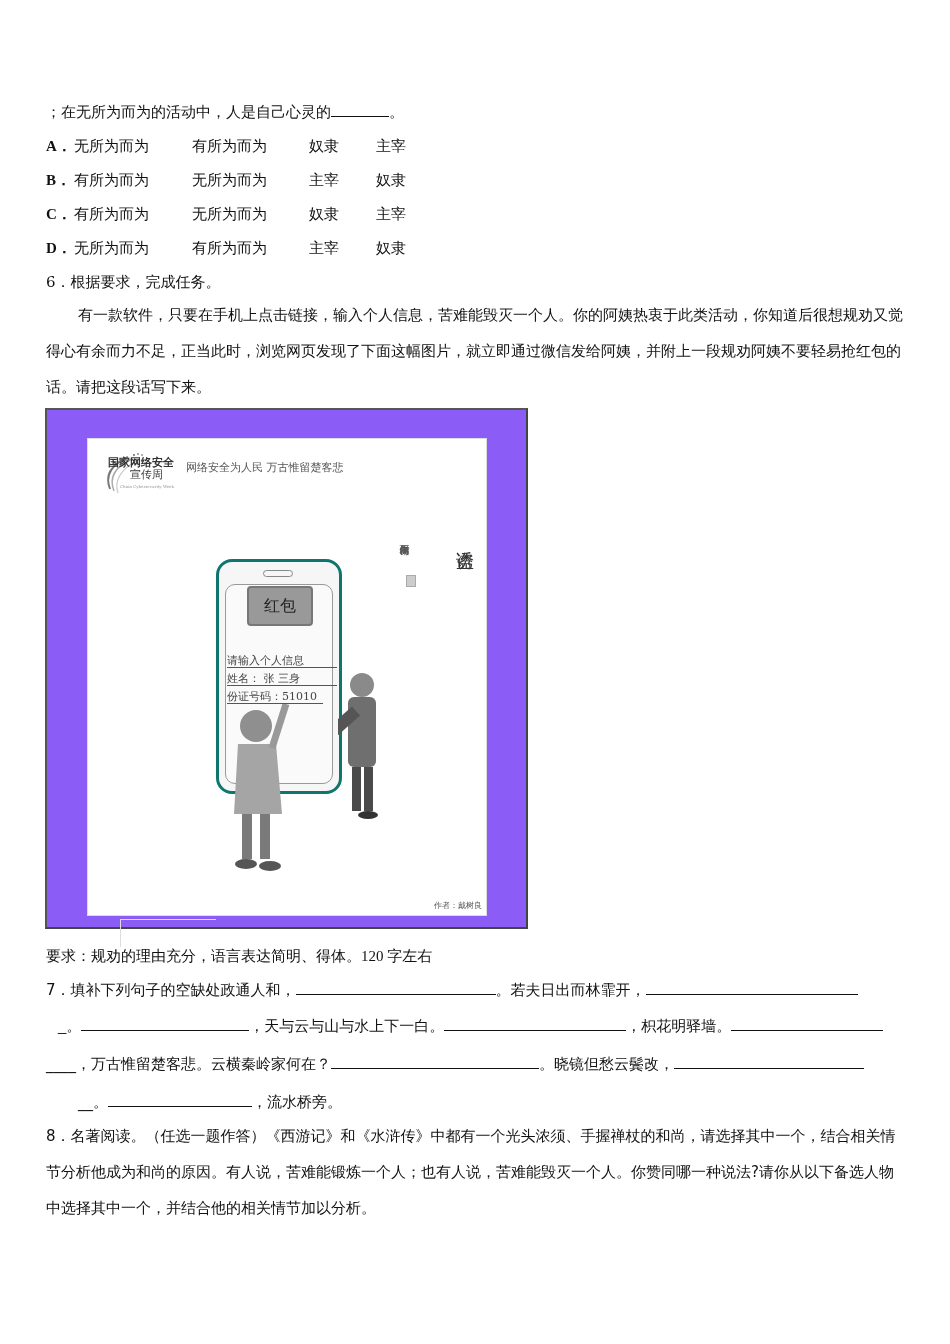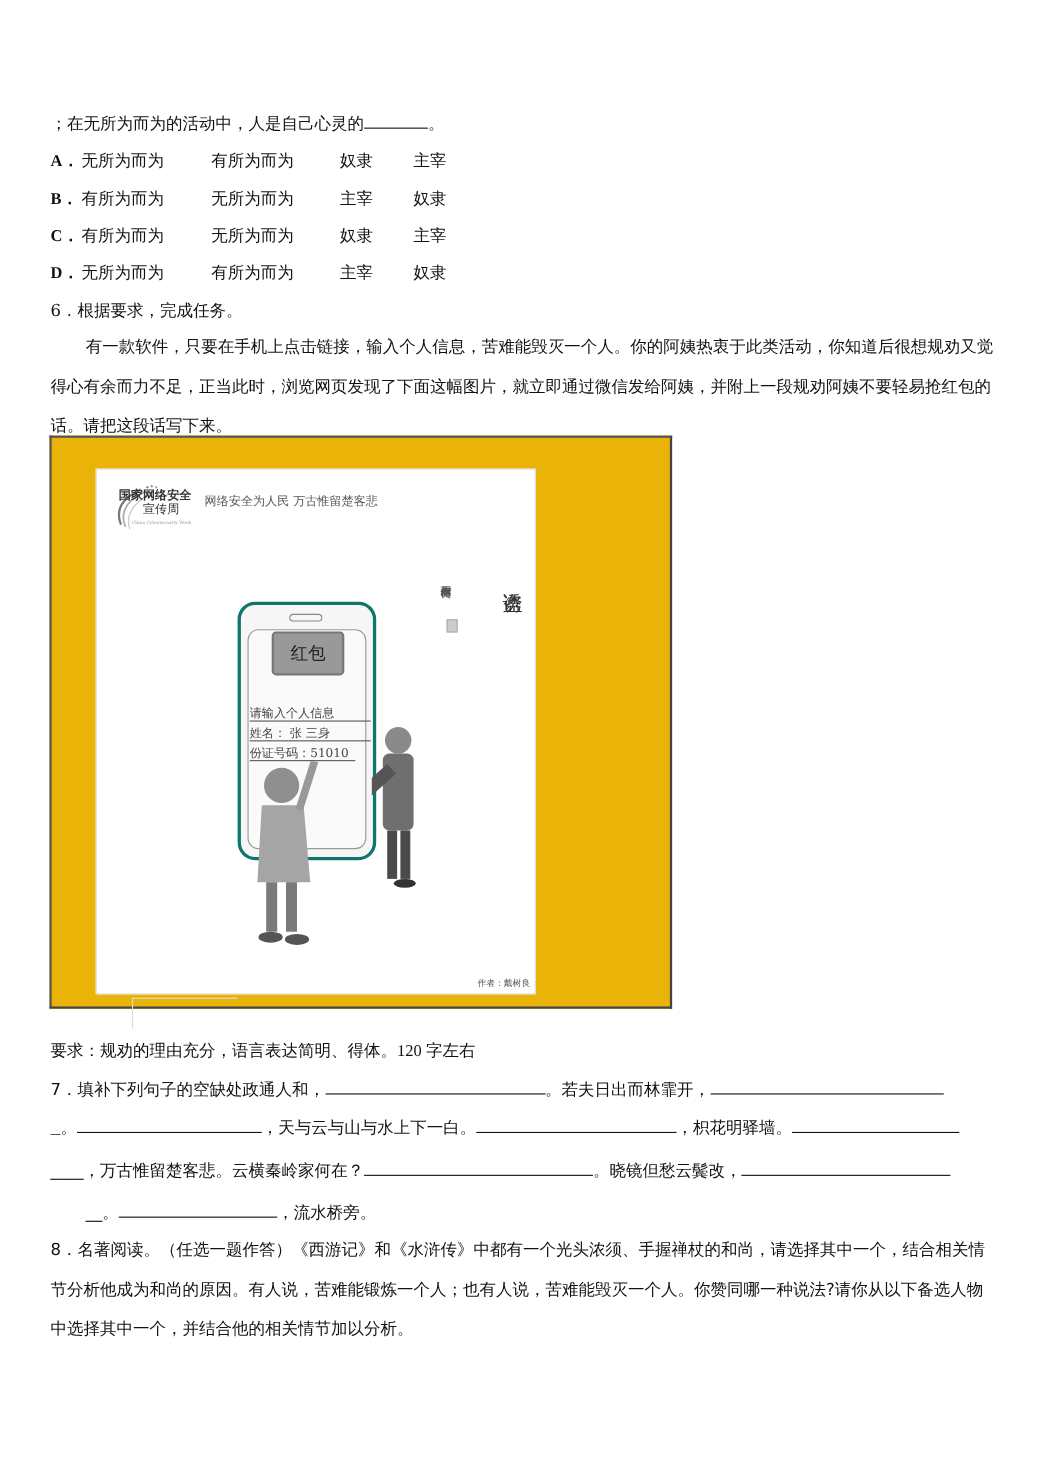--- a/index.html
+++ b/index.html
@@ -7,21 +7,21 @@
   body { position: relative; font-family: "DejaVu Serif", "Liberation Serif", serif; color: #111; font-size: 15px; }
   .line { position: absolute; left: 46px; white-space: nowrap; line-height: 20px; }
   .opt-letter { font-weight: bold; font-family: "Liberation Serif", serif; display: inline-block; width: 28px; }
   .opt-col { display: inline-block; }
   .c1 { width: 118px; }
   .c2 { width: 117px; }
   .c3 { width: 67px; }
   .blank { display: inline-block; border-bottom: 1px solid #111; height: 14px; vertical-align: baseline; }
   .para { position: absolute; left: 46px; width: 860px; line-height: 36px; font-size: 15px; font-family: "DejaVu Sans", "Liberation Sans", sans-serif; }
   .indent { text-indent: 32px; }
-  .figure-frame { position: absolute; left: 45px; top: 396px; width: 566px; height: 521px; border: 2px solid #555; border-right-color: #444; border-bottom-color: #444; background: #eab308; }
+  .figure-frame { position: absolute; left: 45px; top: 408px; width: 483px; height: 521px; border: 2px solid #555; border-right-color: #444; border-bottom-color: #444; background: #8b5cf6; }
   .inner-card { position: absolute; left: 40px; top: 28px; width: 400px; height: 478px; border: 1px solid #ddd; background: #fff; }
   .logo { position: absolute; left: 10px; top: 10px; width: 100px; height: 46px; }
   .logo-title { position: absolute; left: 20px; top: 18px; font-size: 11px; font-weight: bold; font-family: "DejaVu Sans", sans-serif; color: #333; line-height: 11px; }
   .logo-sub { position: absolute; left: 42px; top: 30px; font-size: 11px; font-weight: normal; font-family: "DejaVu Sans", sans-serif; color: #333; line-height: 11px; }
   .logo-en { position: absolute; left: 32px; top: 45px; font-size: 4px; color: #999; }
   .slogan { position: absolute; left: 98px; top: 21px; font-size: 11px; color: #555; }
   .calligraphy { position: absolute; left: 310px; top: 98px; width: 80px; height: 56px; font-size: 10px; color: #444; }
   .calli-big { position: absolute; right: 2px; top: 0; width: 22px; font-size: 18px; line-height: 22px; writing-mode: vertical-rl; color: #333; }
   .calli-small { position: absolute; left: 0; top: 0; writing-mode: vertical-rl; font-size: 10px; line-height: 12px; color: #555; height: 44px; }
   .seal { position: absolute; left: 8px; top: 38px; width: 10px; height: 12px; background: #ccc; border: 1px solid #aaa; }
@@ -112,21 +112,21 @@
     <div class="bracket"></div>
     <div class="author">作者：戴树良</div>
   </div>
 </div>
 
 <div class="line" style="top:946px; font-family:Liberation Serif, serif;">要求：规劝的理由充分，语言表达简明、得体。120 字左右</div>
 
 <div class="line" style="top:980px; font-family:'DejaVu Sans', sans-serif;">
   <span>7．填补下列句子的空缺处政通人和，</span><span class="blank" style="width:200px;"></span><span>。若夫日出而林霏开，</span><span class="blank" style="width:212px;"></span>
 </div>
-<div class="line" style="top:1016px; font-family:Liberation Mono, monospace;">
+<div class="line" style="top:1016px; font-family:Liberation Sans, sans-serif;margin-left:12px;">
   <span>_。</span><span class="blank" style="width:168px;"></span><span>，天与云与山与水上下一白。</span><span class="blank" style="width:182px;"></span><span>，枳花明驿墙。</span><span class="blank" style="width:152px;"></span>
 </div>
 <div class="line" style="top:1054px; font-family:'DejaVu Sans', sans-serif;">
   <span>____，万古惟留楚客悲。云横秦岭家何在？</span><span class="blank" style="width:208px;"></span><span>。晓镜但愁云鬓改，</span><span class="blank" style="width:190px;"></span>
 </div>
 <div class="line" style="top:1092px; font-family:'DejaVu Sans', sans-serif;margin-left:32px;">
   <span>__。</span><span class="blank" style="width:144px;"></span><span>，流水桥旁。</span>
 </div>
 
 <div class="para" style="top:1118px;">8．名著阅读。（任选一题作答）《西游记》和《水浒传》中都有一个光头浓须、手握禅杖的和尚，请选择其中一个，结合相关情节分析他成为和尚的原因。有人说，苦难能锻炼一个人；也有人说，苦难能毁灭一个人。你赞同哪一种说法?请你从以下备选人物中选择其中一个，并结合他的相关情节加以分析。</div>

